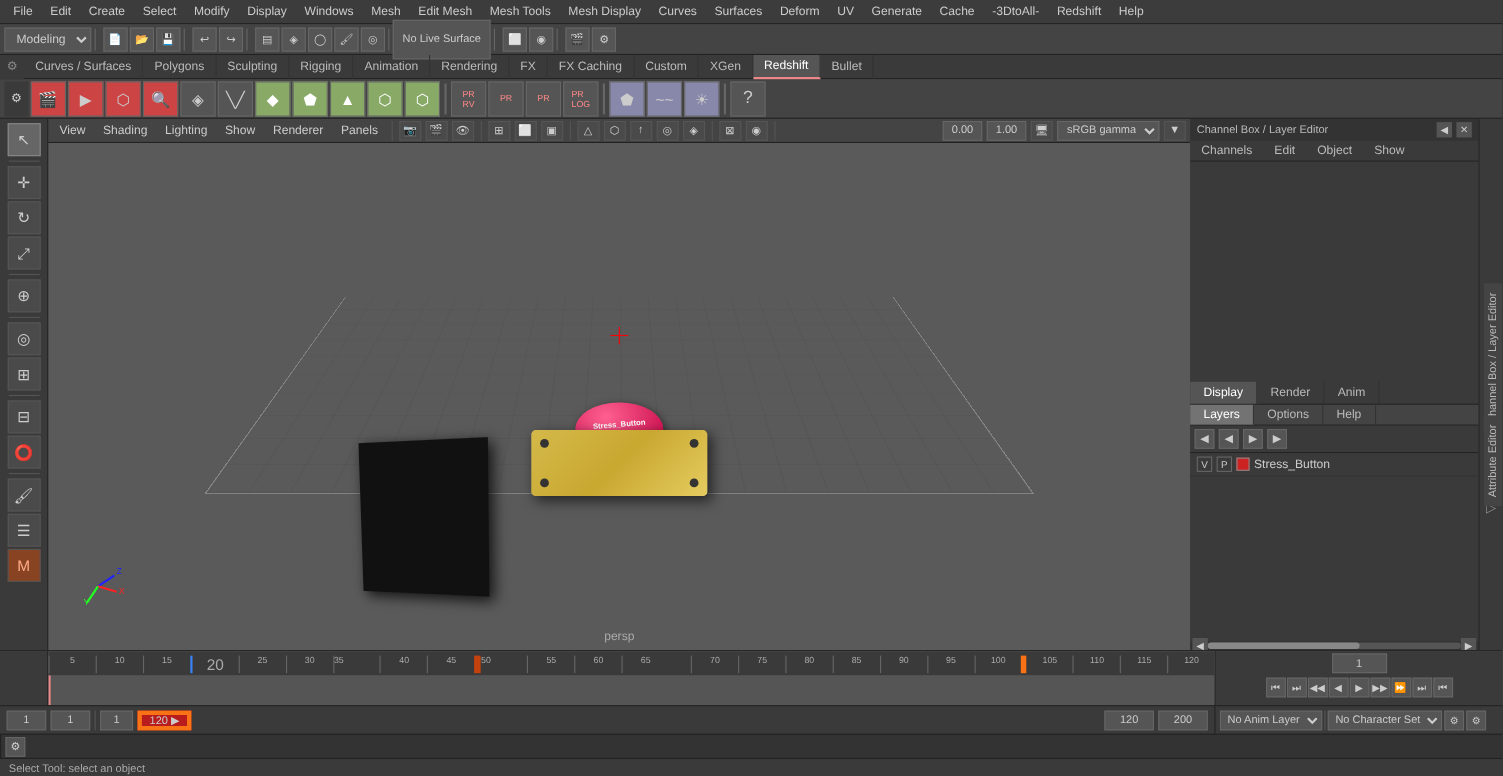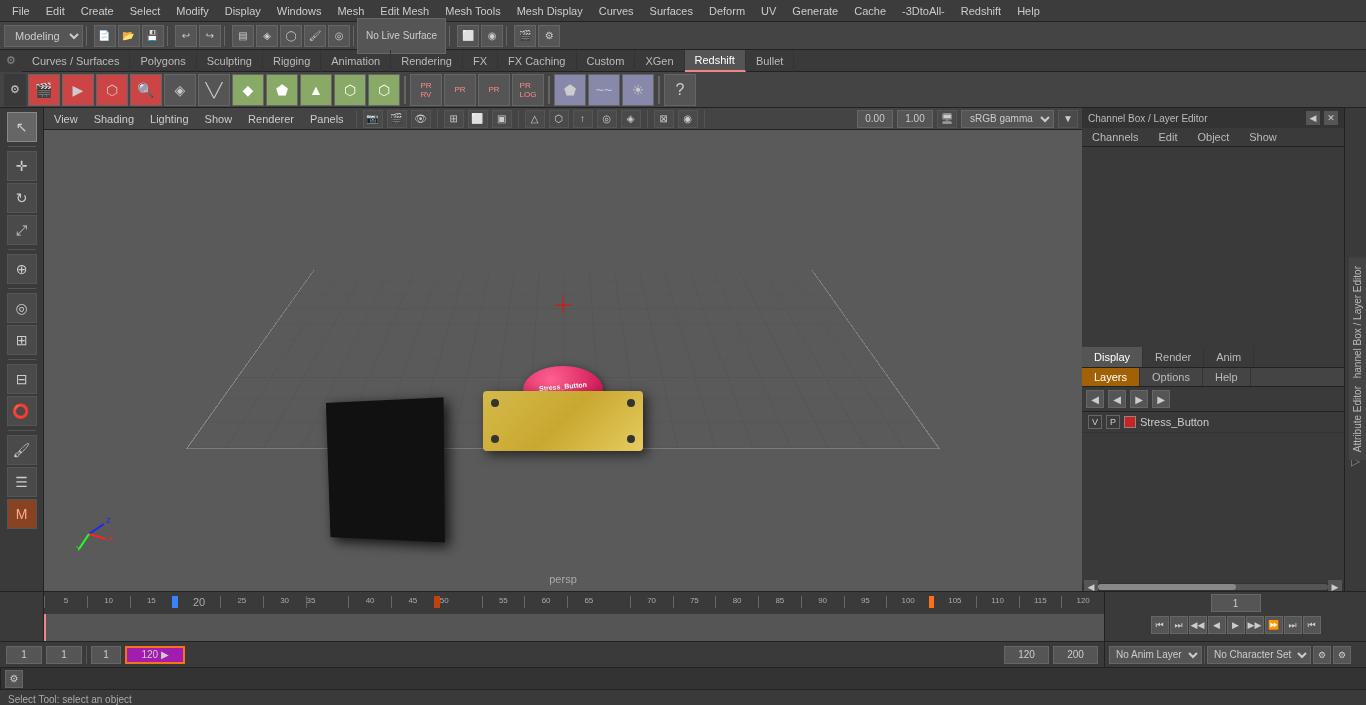--- a/index.html
+++ b/index.html
@@ -46,21 +46,21 @@
     #button-text { color: white; font-size: 7px; font-weight: bold; text-align: center; transform: rotate(-5deg); }
     #black-panel { width: 120px; height: 140px; background: #111; position: absolute; bottom: 50px; left: 280px; transform: perspective(400px) rotateY(-15deg) rotateX(-5deg); box-shadow: 4px 4px 12px rgba(0,0,0,0.8); }
 
     #viewport-label { position: absolute; bottom: 6px; left: 50%; transform: translateX(-50%); color: #aaa; font-size: 11px; }
     #right-panel-header { display: flex; align-items: center; justify-content: space-between; background: #333; padding: 2px 6px; height: 20px; }
     #right-panel-title { color: #bbb; font-size: 10px; }
     #channel-tabs { display: flex; background: #3a3a3a; border-bottom: 1px solid #222; }
     .ch-tab { padding: 3px 10px; font-size: 11px; color: #bbb; cursor: pointer; }
     #layer-tabs { display: flex; background: #444; border-bottom: 1px solid #222; }
     .layer-section-tab { padding: 3px 12px; font-size: 11px; color: #bbb; cursor: pointer; border-right: 1px solid #333; }
-    .layer-section-tab.active { background: #a16207; color: #fff; }
+    .layer-section-tab.active { background: #737373; color: #fff; }
     #channel-content { flex: 1; background: #3a3a3a; overflow-y: auto; }
     #display-render-anim { display: flex; background: #3a3a3a; border-bottom: 1px solid #222; }
     .dra-tab { padding: 4px 12px; font-size: 11px; color: #bbb; cursor: pointer; border-right: 1px solid #333; }
     .dra-tab.active { background: #555; color: #fff; }
     #layer-controls { display: flex; align-items: center; padding: 3px 4px; background: #3a3a3a; border-bottom: 1px solid #222; gap: 4px; }
     .layer-ctrl-btn { width: 18px; height: 18px; background: #555; border: 1px solid #666; cursor: pointer; display: flex; align-items: center; justify-content: center; font-size: 10px; color: #ccc; }
     #layer-list { flex: 1; background: #3a3a3a; }
     .layer-item { display: flex; align-items: center; padding: 3px 6px; gap: 4px; border-bottom: 1px solid #333; }
     .layer-vis { width: 14px; height: 14px; border: 1px solid #666; display: flex; align-items: center; justify-content: center; font-size: 9px; cursor: pointer; }
     .layer-play { width: 14px; height: 14px; border: 1px solid #666; display: flex; align-items: center; justify-content: center; font-size: 9px; cursor: pointer; }
@@ -384,21 +384,21 @@
 
   <div style="width:44px;background:#3a3a3a;border-right:1px solid #222;flex-shrink:0;"></div>
   <div id="timeline-main" style="flex:1;background:#555;position:relative;overflow:hidden;">
 
     <div style="height:22px;background:#3a3a3a;position:relative;display:flex;align-items:flex-end;">
       <div style="position:absolute;top:4px;left:0;right:0;display:flex;">
 
         <div style="flex:1;text-align:center;font-size:8px;color:#aaa;border-left:1px solid #666;">5</div>
         <div style="flex:1;text-align:center;font-size:8px;color:#aaa;border-left:1px solid #666;">10</div>
         <div style="flex:1;text-align:center;font-size:8px;color:#aaa;border-left:1px solid #666;">15</div>
-        <div style="flex:1;text-align:center;font-size:11px;color:#aaa;border-left:6px solid #3b82f6;">20</div>
+        <div style="flex:1;text-align:center;font-size:14px;color:#aaa;border-left:2px solid #3b82f6;">20</div>
         <div style="flex:1;text-align:center;font-size:8px;color:#aaa;border-left:1px solid #666;">25</div>
         <div style="flex:1;text-align:center;font-size:8px;color:#aaa;border-left:1px solid #666;">30</div>
         <div style="flex:1;font-size:8px;color:#aaa;border-left:1px solid #666;">35</div>
         <div style="flex:1;text-align:center;font-size:8px;color:#aaa;border-left:1px solid #666;">40</div>
         <div style="flex:1;text-align:center;font-size:8px;color:#aaa;border-left:1px solid #666;">45</div>
         <div style="flex:1;font-size:8px;color:#aaa;border-left:6px solid #c2410c;">50</div>
         <div style="flex:1;text-align:center;font-size:8px;color:#aaa;border-left:1px solid #666;">55</div>
         <div style="flex:1;text-align:center;font-size:8px;color:#aaa;border-left:1px solid #666;">60</div>
         <div style="flex:1;text-align:center;font-size:8px;color:#aaa;border-left:1px solid #666;">65</div>
         <div style="flex:1;text-align:center;font-size:8px;color:#aaa;border-left:1px solid #666;margin-left:20px;">70</div>
@@ -437,21 +437,21 @@
     </div>
   </div>
 </div>
 
 <div id="controls-row" style="height:26px;display:flex;background:#3a3a3a;border-top:1px solid #222;">
   <div id="controls-left" style="flex:1;display:flex;align-items:center;padding:0 6px;gap:4px;">
     <input type="text" class="ctrl-field" value="1" style="">
     <input type="text" class="ctrl-field" value="1" style="">
     <div style="width:1px;height:18px;background:#555;"></div>
     <input type="text" class="ctrl-field" style="width: 30px;" value="1">
-    <div style="width:60px;height:18px;background:#a21caf;border:2px solid #f97316;display:flex;align-items:center;justify-content:center;font-size:10px;color:#ccc;">120 ▶</div>
+    <div style="width:49px;height:18px;background:#b91c1c;border:4px solid #f97316;display:flex;align-items:center;justify-content:center;font-size:10px;color:#ccc;">120 ▶</div>
     <div style="flex:1;"></div>
     <input type="text" class="ctrl-field" value="120" style="width: 45px;">
     <input type="text" class="ctrl-field" value="200" style="width: 45px;">
   </div>
   <div id="controls-right" style="width:262px;display:flex;align-items:center;padding:0 4px;gap:2px;border-left:1px solid #222;">
     <select class="ctrl-dropdown">
       <option>No Anim Layer</option>
     </select>
     <div style="width:1px;height:18px;background:#555;"></div>
     <select class="ctrl-dropdown" style="max-width:130px;">

